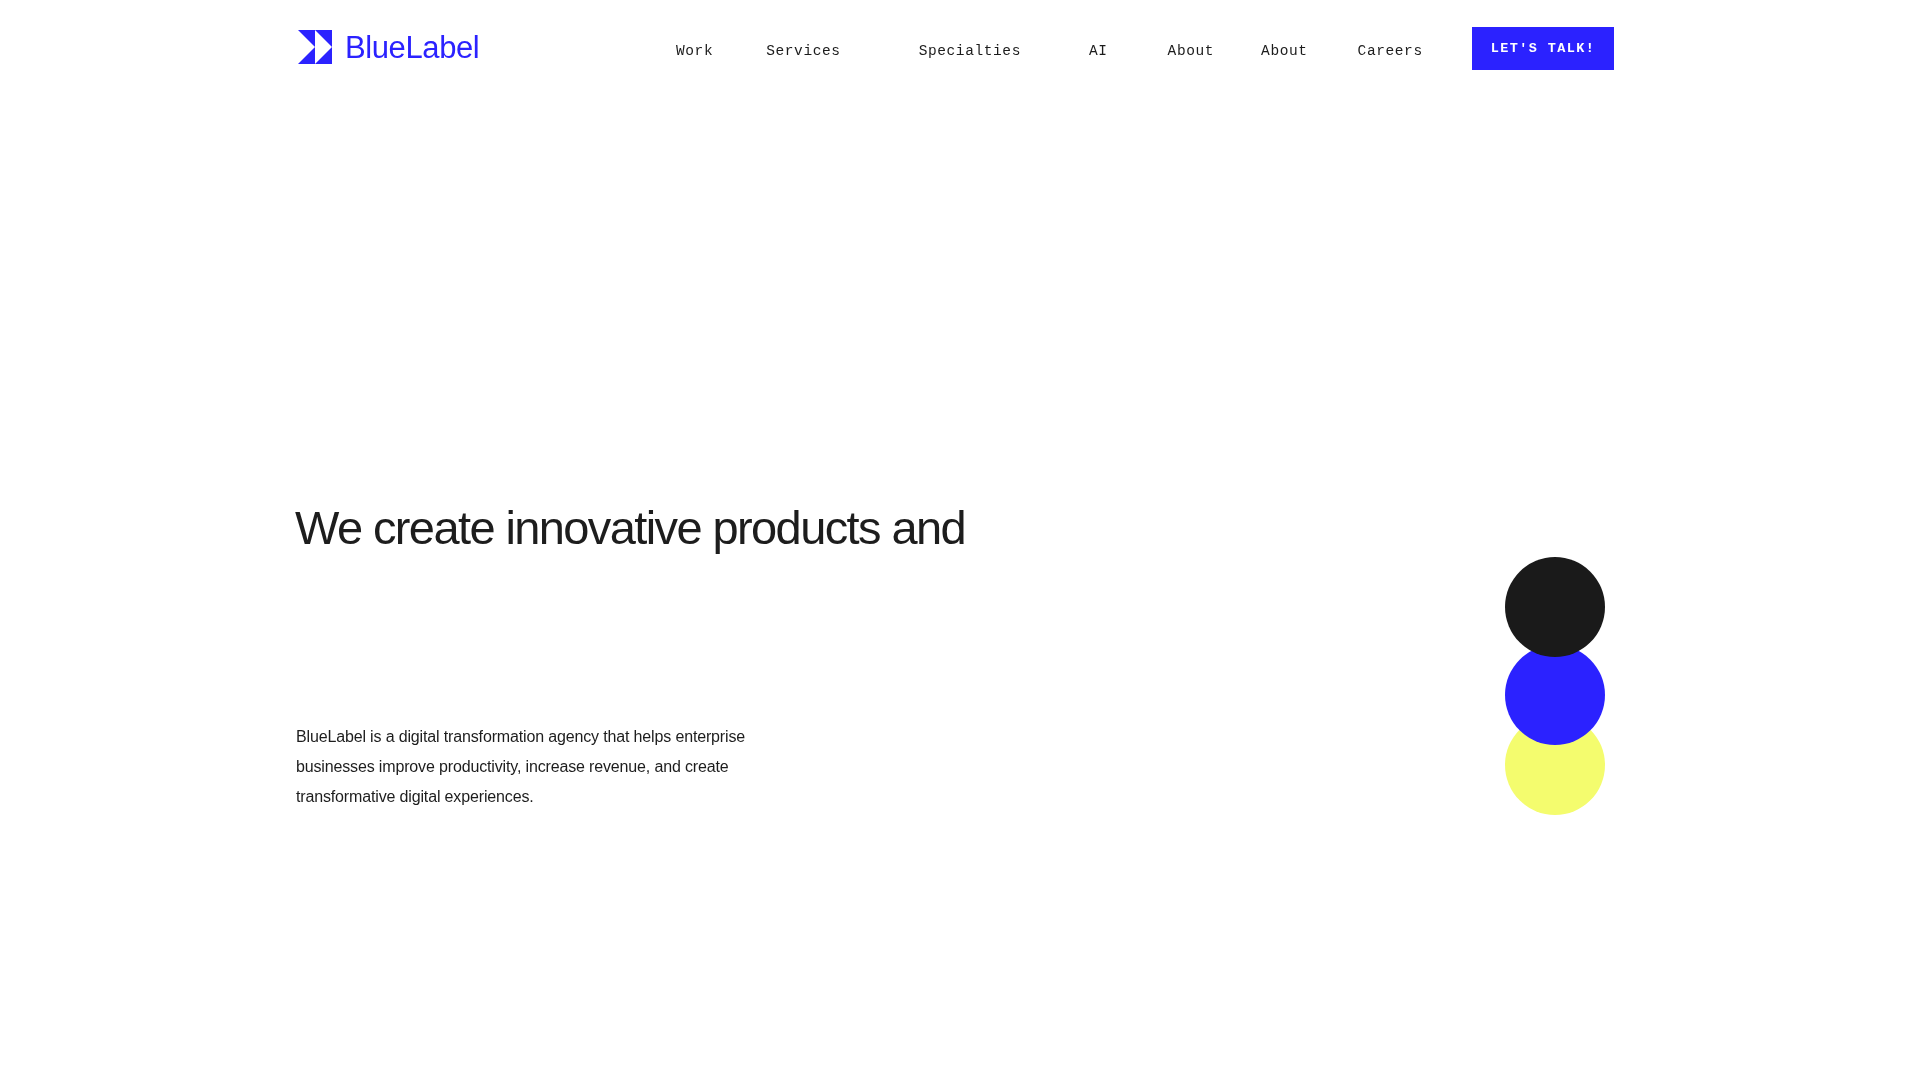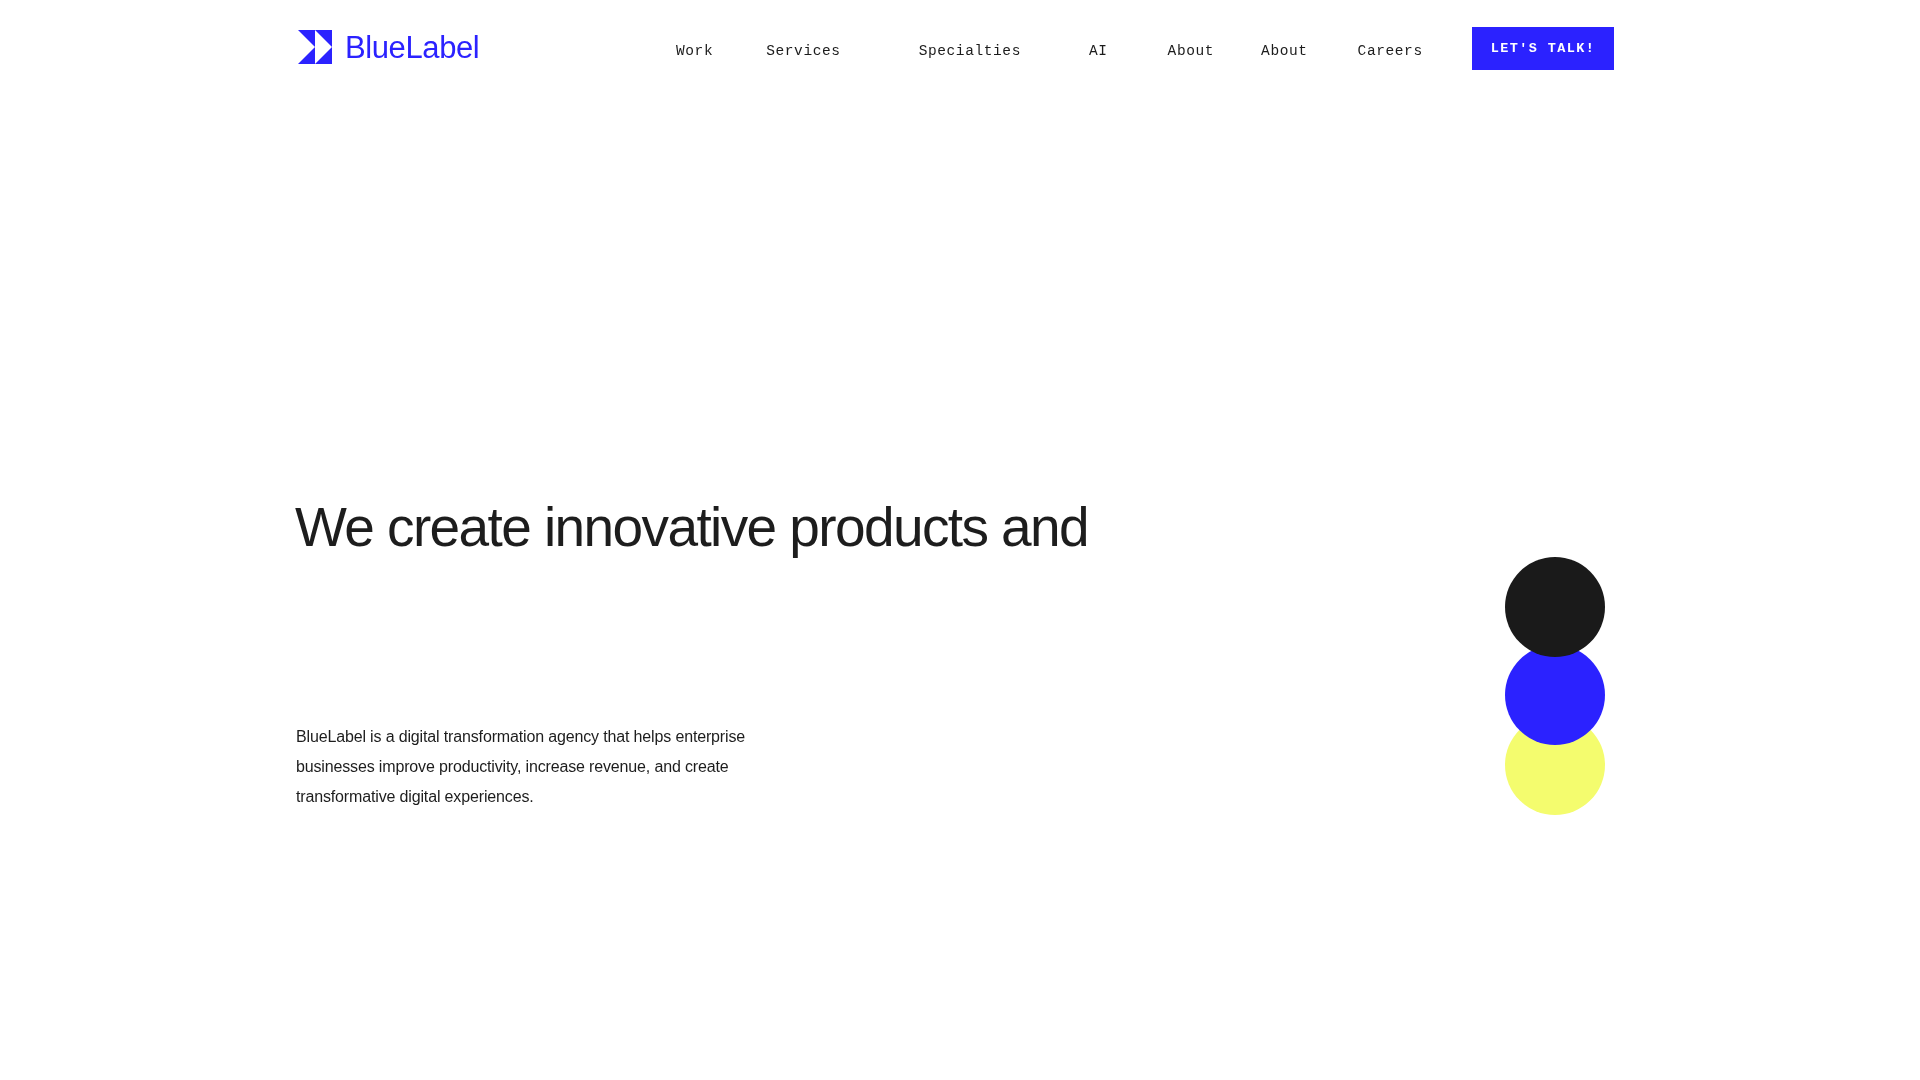--- a/index.html
+++ b/index.html
@@ -115,21 +115,21 @@
     width: 1920px;
     height: 1080px;
   }
 
   .hero-headline {
     position: absolute;
     left: 295px;
     top: 492px;
     width: 1060px;
     font-family: "Liberation Sans", sans-serif;
-    font-size: 55px;
+    font-size: 47px;
     font-weight: 300;
     line-height: 71px;
     letter-spacing: -1.6px;
     color: #1d1d1d;
   }
 
   .headline-line { display: block; white-space: nowrap; }
 
   .hero-body {
     position: absolute;

